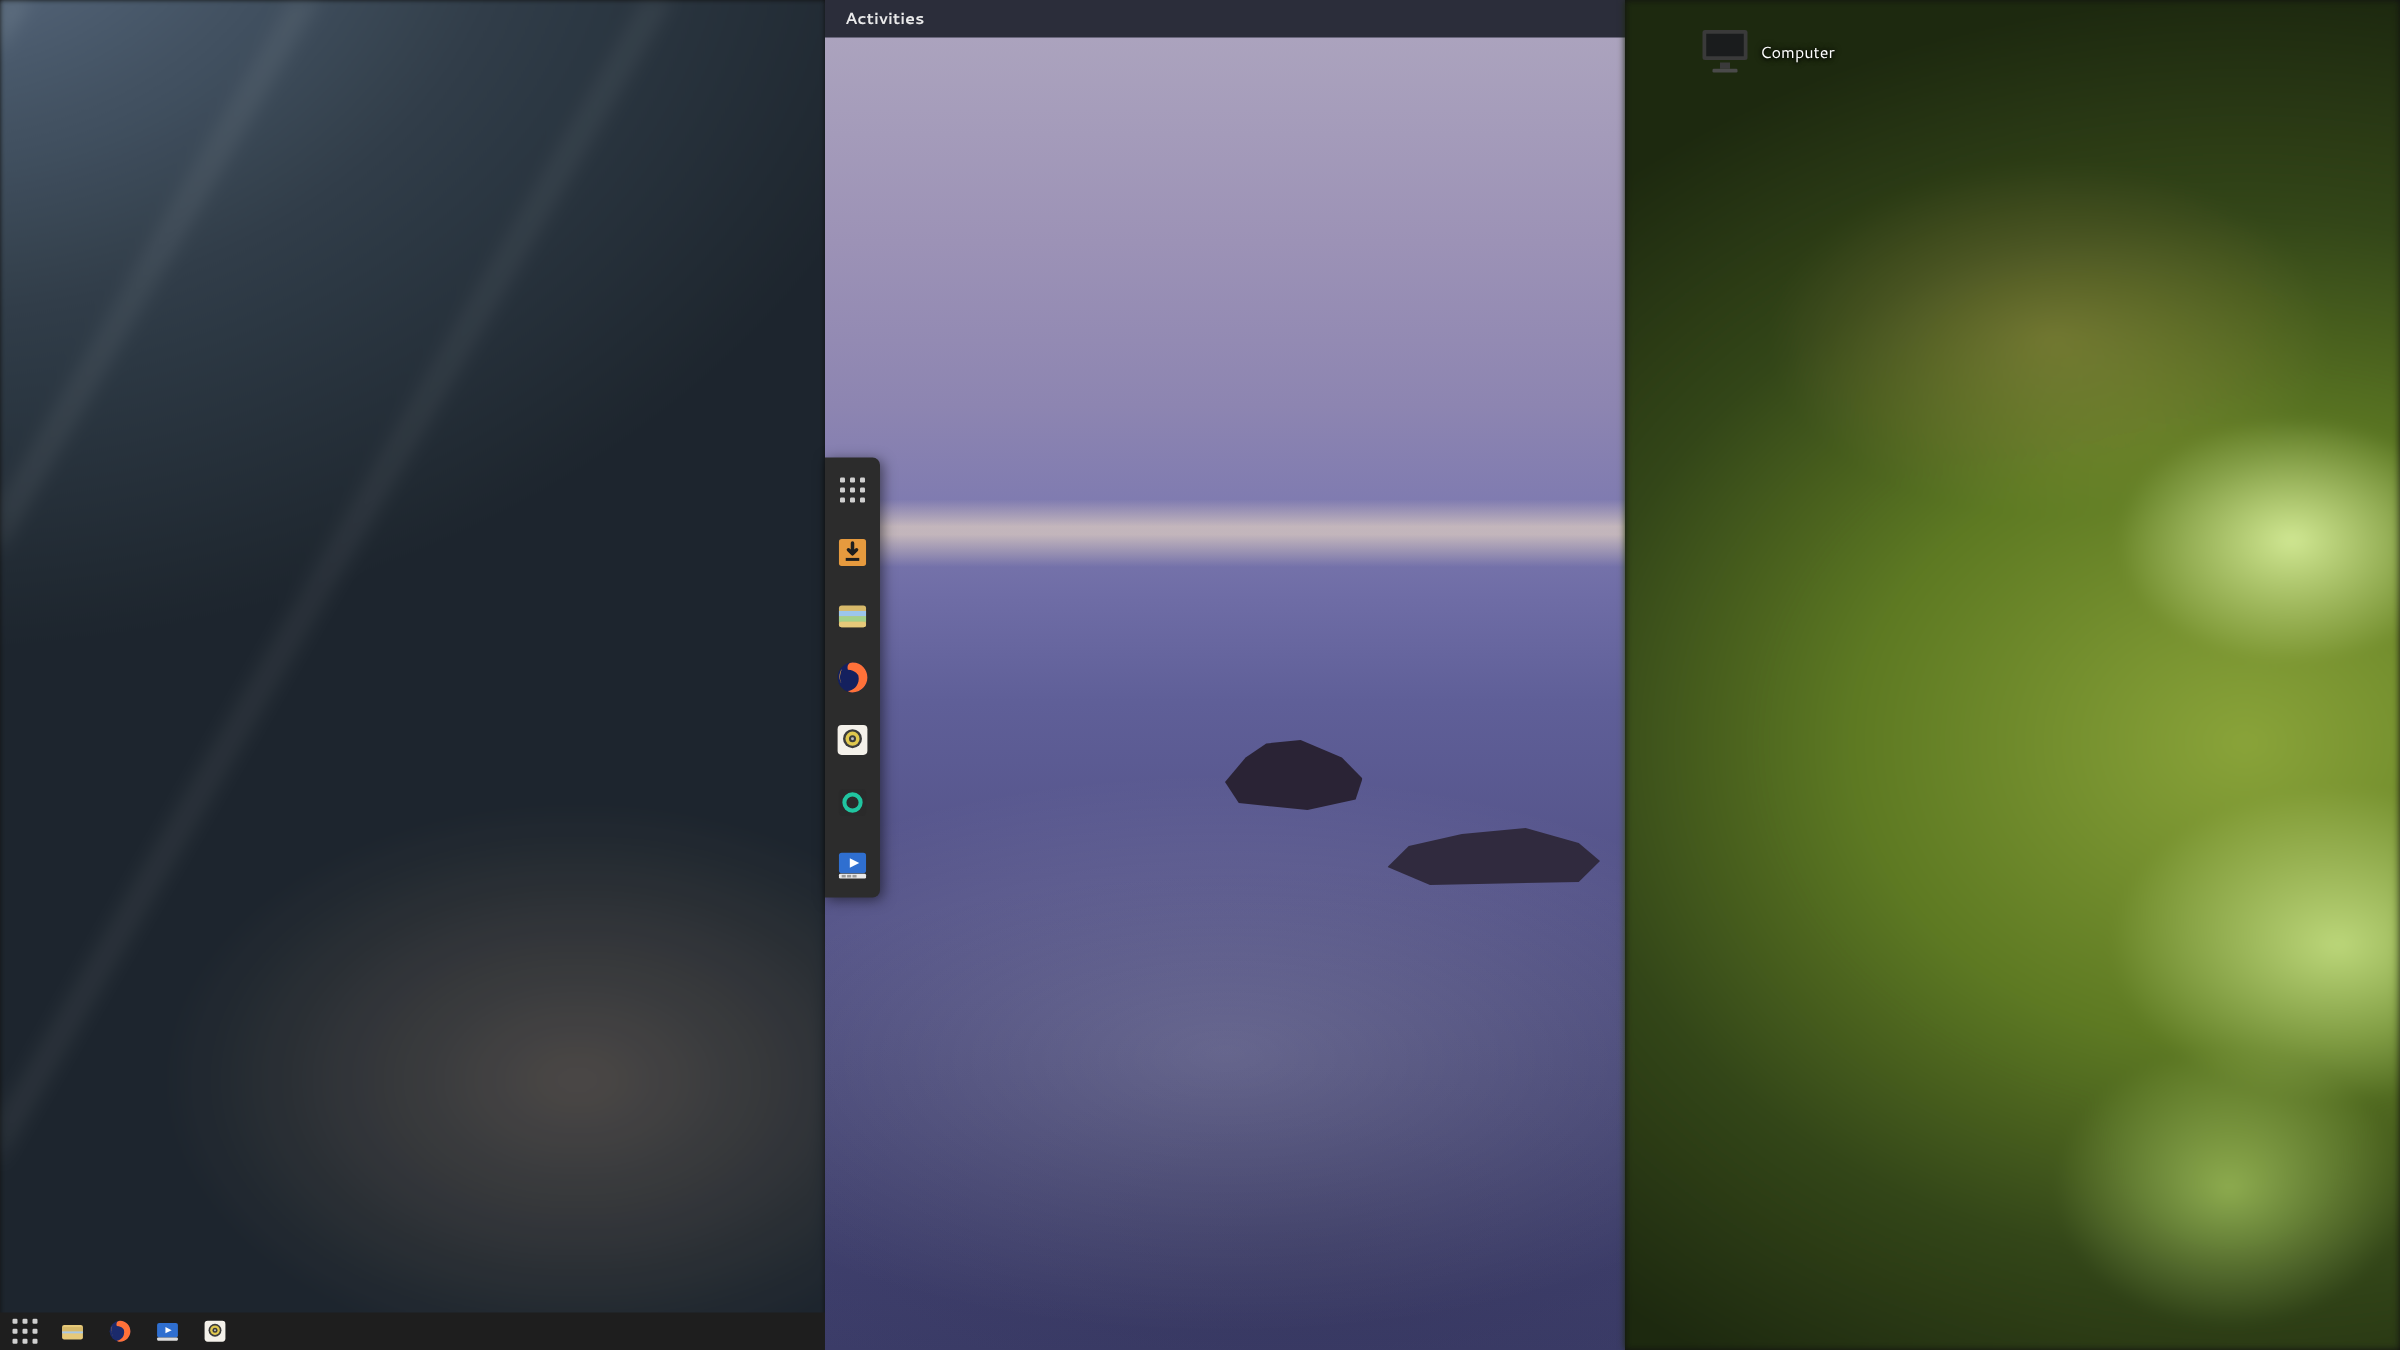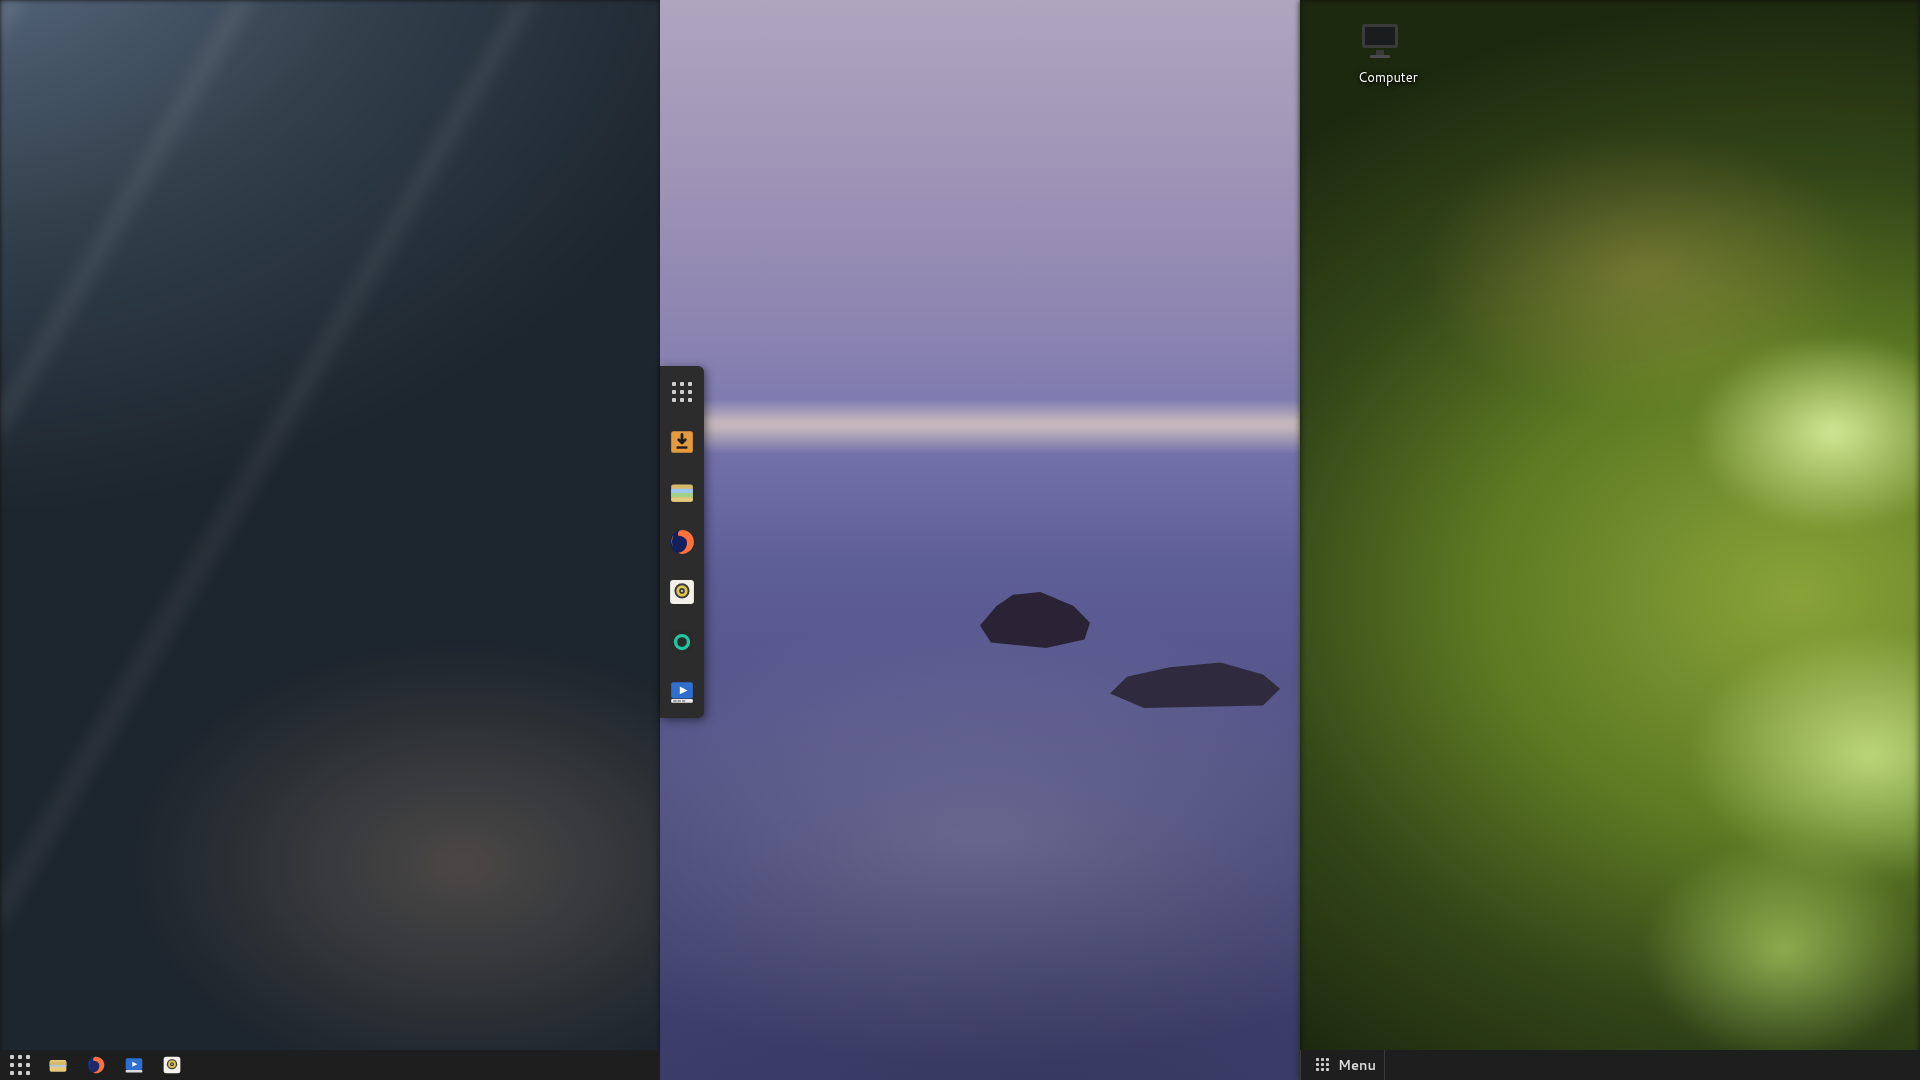--- a/index.html
+++ b/index.html
@@ -151,21 +151,21 @@
     cursor:pointer; font-weight:600;
   }
   .panel-right .grid-icon { width:14px; height:14px; }
 
   
   .desktop-icons {
     position:absolute; left:58px; top:22px;
     display:flex; flex-direction:column; gap:28px;
   }
   .desktop-icon {
-    width:130px; display:flex; flex-direction:column; align-items:flex-start; gap:6px;
+    width:130px; display:flex; flex-direction:row; align-items:center; gap:6px;
     cursor:pointer;
   }
   .desktop-icon .label {
     color:#fff; font-size:13px; text-align:center;
     text-shadow: 0 1px 3px #000, 0 0 6px #000;
   }
   .icon-frame { position:relative; }
   .emblem {
     position:absolute; width:18px; height:18px;
     background:#fff; border-radius:50%;
@@ -234,20 +234,23 @@
       </svg>
     </div>
   </div>
 </div>
 
 <div class="col col-mid">
   <div class="bg"></div>
   <div class="rock r1"></div>
   <div class="rock r2"></div>
 
+  <div class="gnome-topbar">
+    <div class="activities">Activities</div>
+  </div>
 
   <div class="dock">
     <div class="dock-item">
       <div class="dot-grid" aria-hidden="true">
           <span></span>
           <span></span>
           <span></span>
           <span></span>
           <span></span>
           <span></span>
@@ -319,31 +322,13 @@
           <rect x="18" y="28" width="8" height="5" fill="#3a3a3a"></rect>
           <rect x="12" y="33" width="20" height="3" rx="1" fill="#4a4a4a"></rect>
         </svg>
       </div>
       <div class="label">Computer</div>
     </div>
 
 
   </div>
 
-  <div class="panel panel-right">
-    <div class="menu-btn">
-      <span class="grid-icon">
-        <span class="dot-grid" style="grid-template-columns:repeat(3,3px);grid-template-rows:repeat(3,3px);gap:2px;">
-          <span style="width:3px;height:3px;"></span>
-            <span style="width:3px;height:3px;"></span>
-            <span style="width:3px;height:3px;"></span>
-          <span style="width:3px;height:3px;"></span>
-            <span style="width:3px;height:3px;"></span>
-            <span style="width:3px;height:3px;"></span>
-          <span style="width:3px;height:3px;"></span>
-            <span style="width:3px;height:3px;"></span>
-            <span style="width:3px;height:3px;"></span>
-        </span>
-      </span>
-      <span>Menu</span>
-    </div>
-  </div>
 </div>
 
 </body></html>

